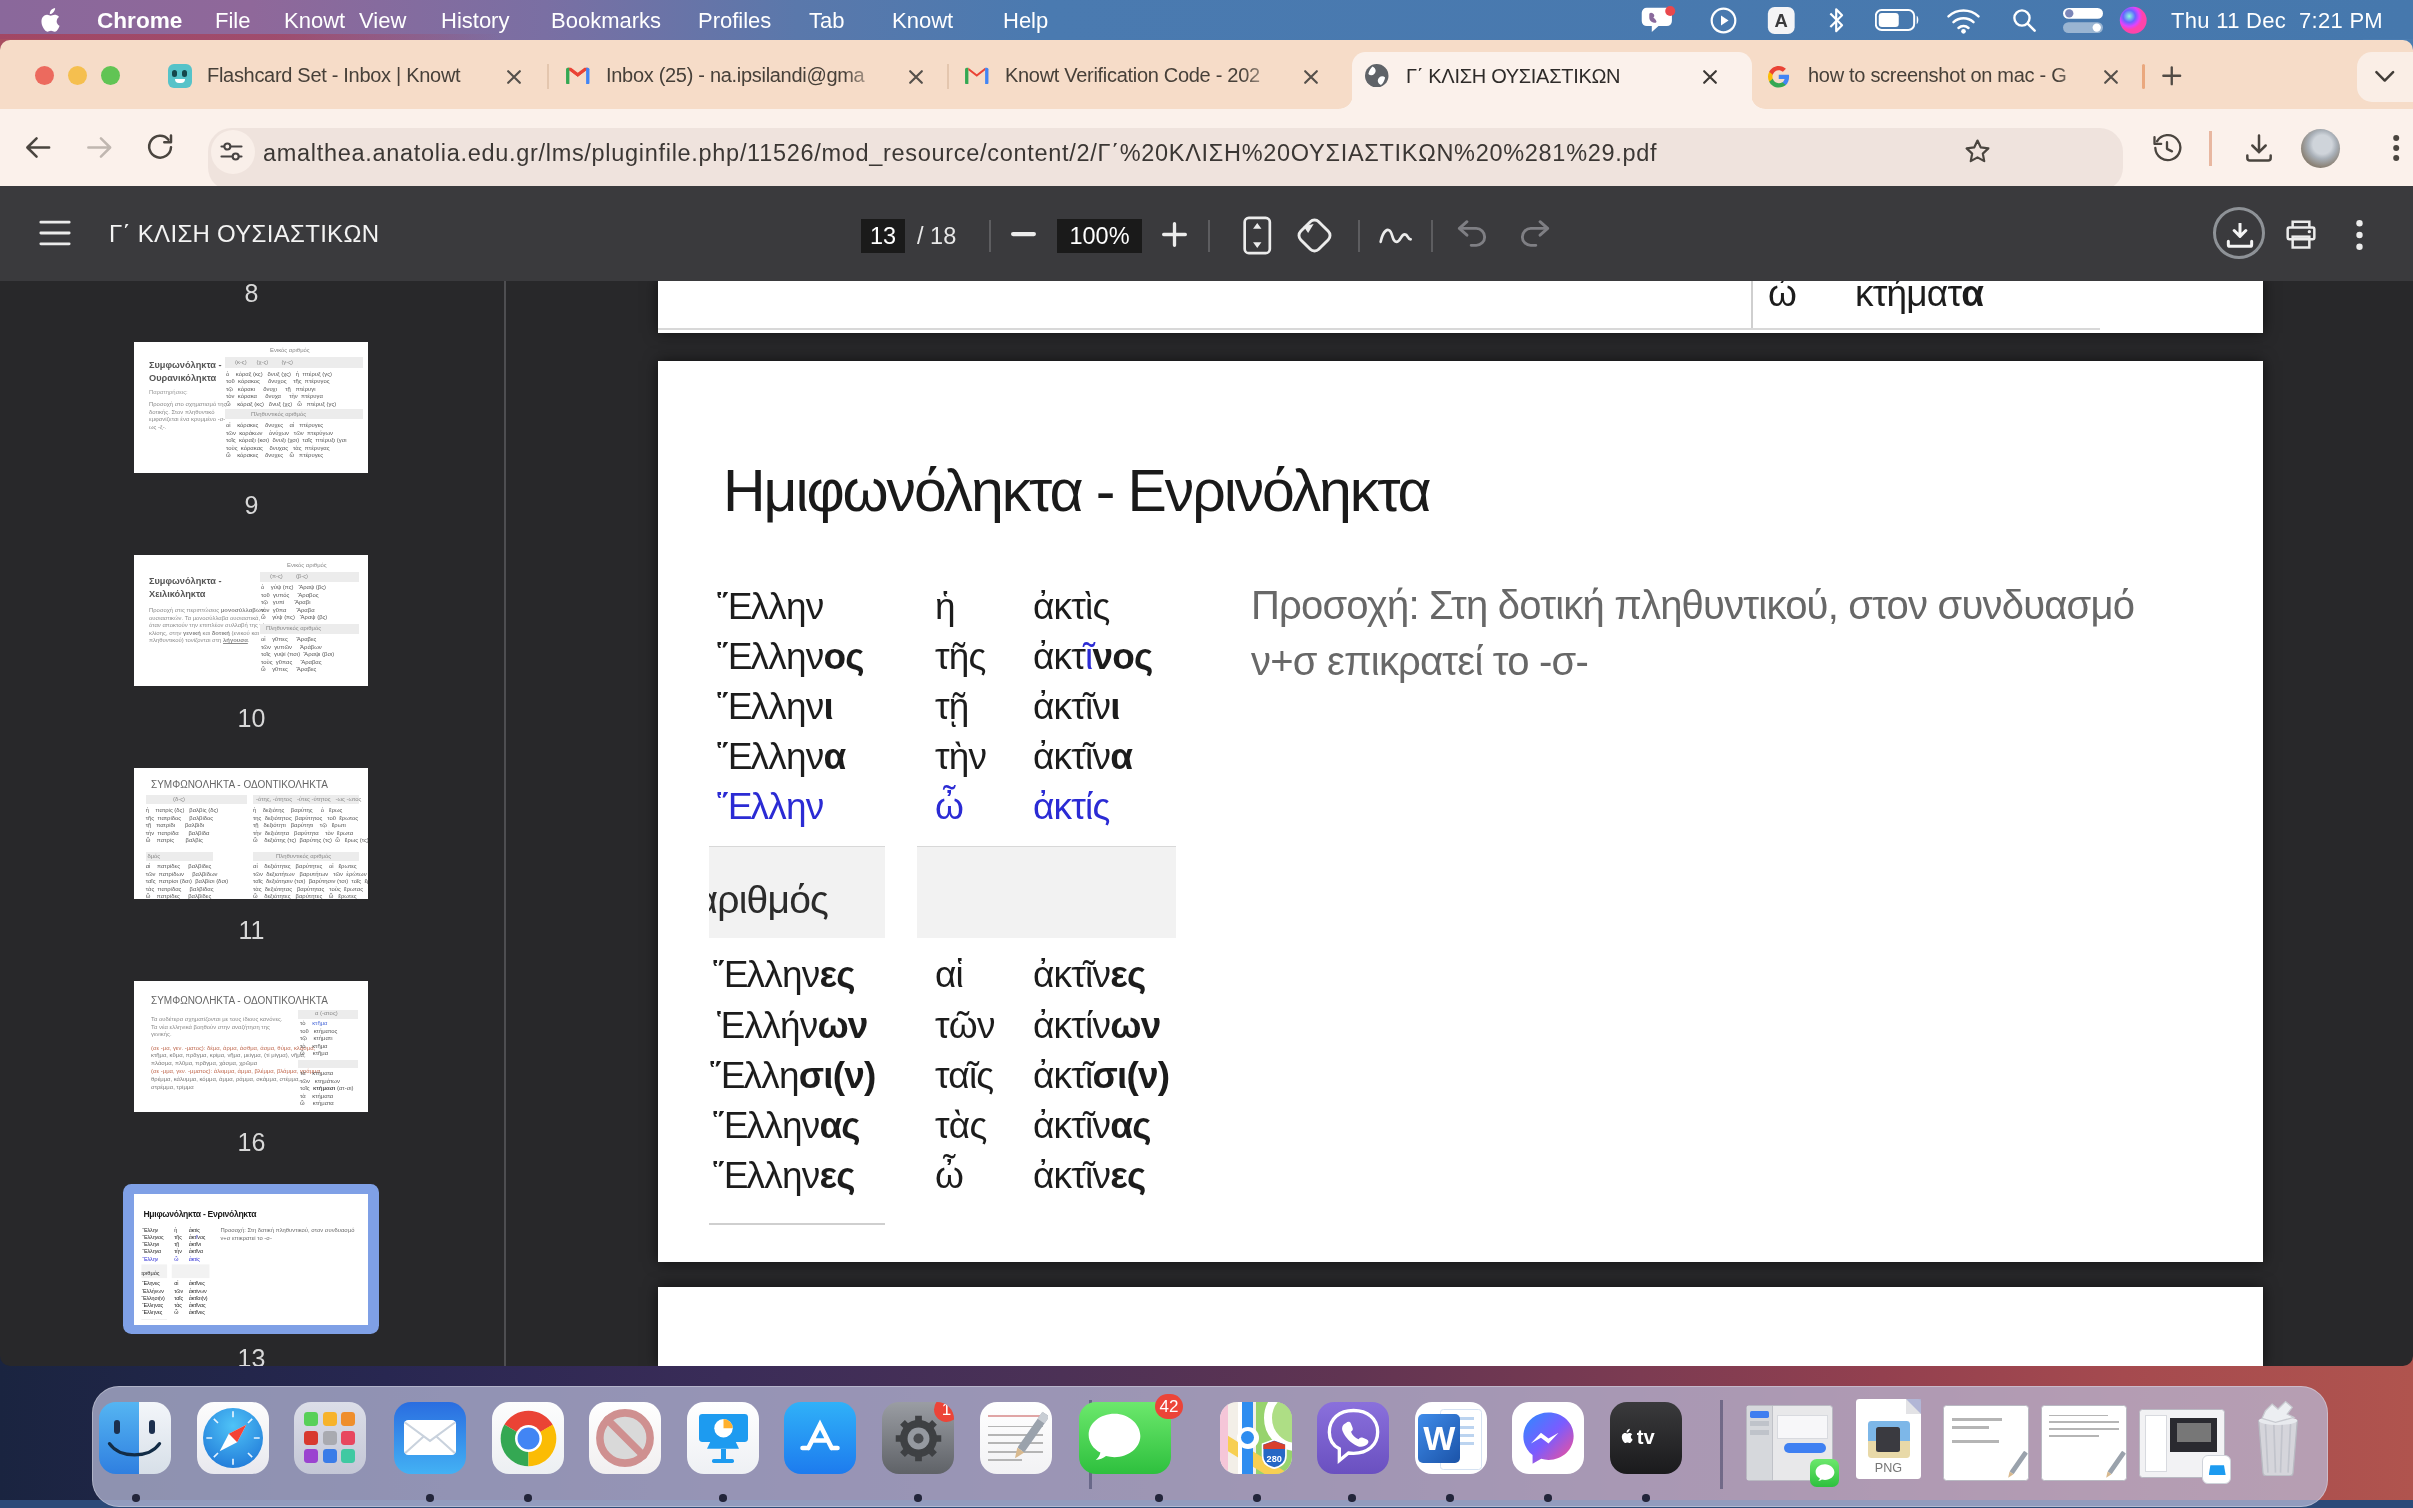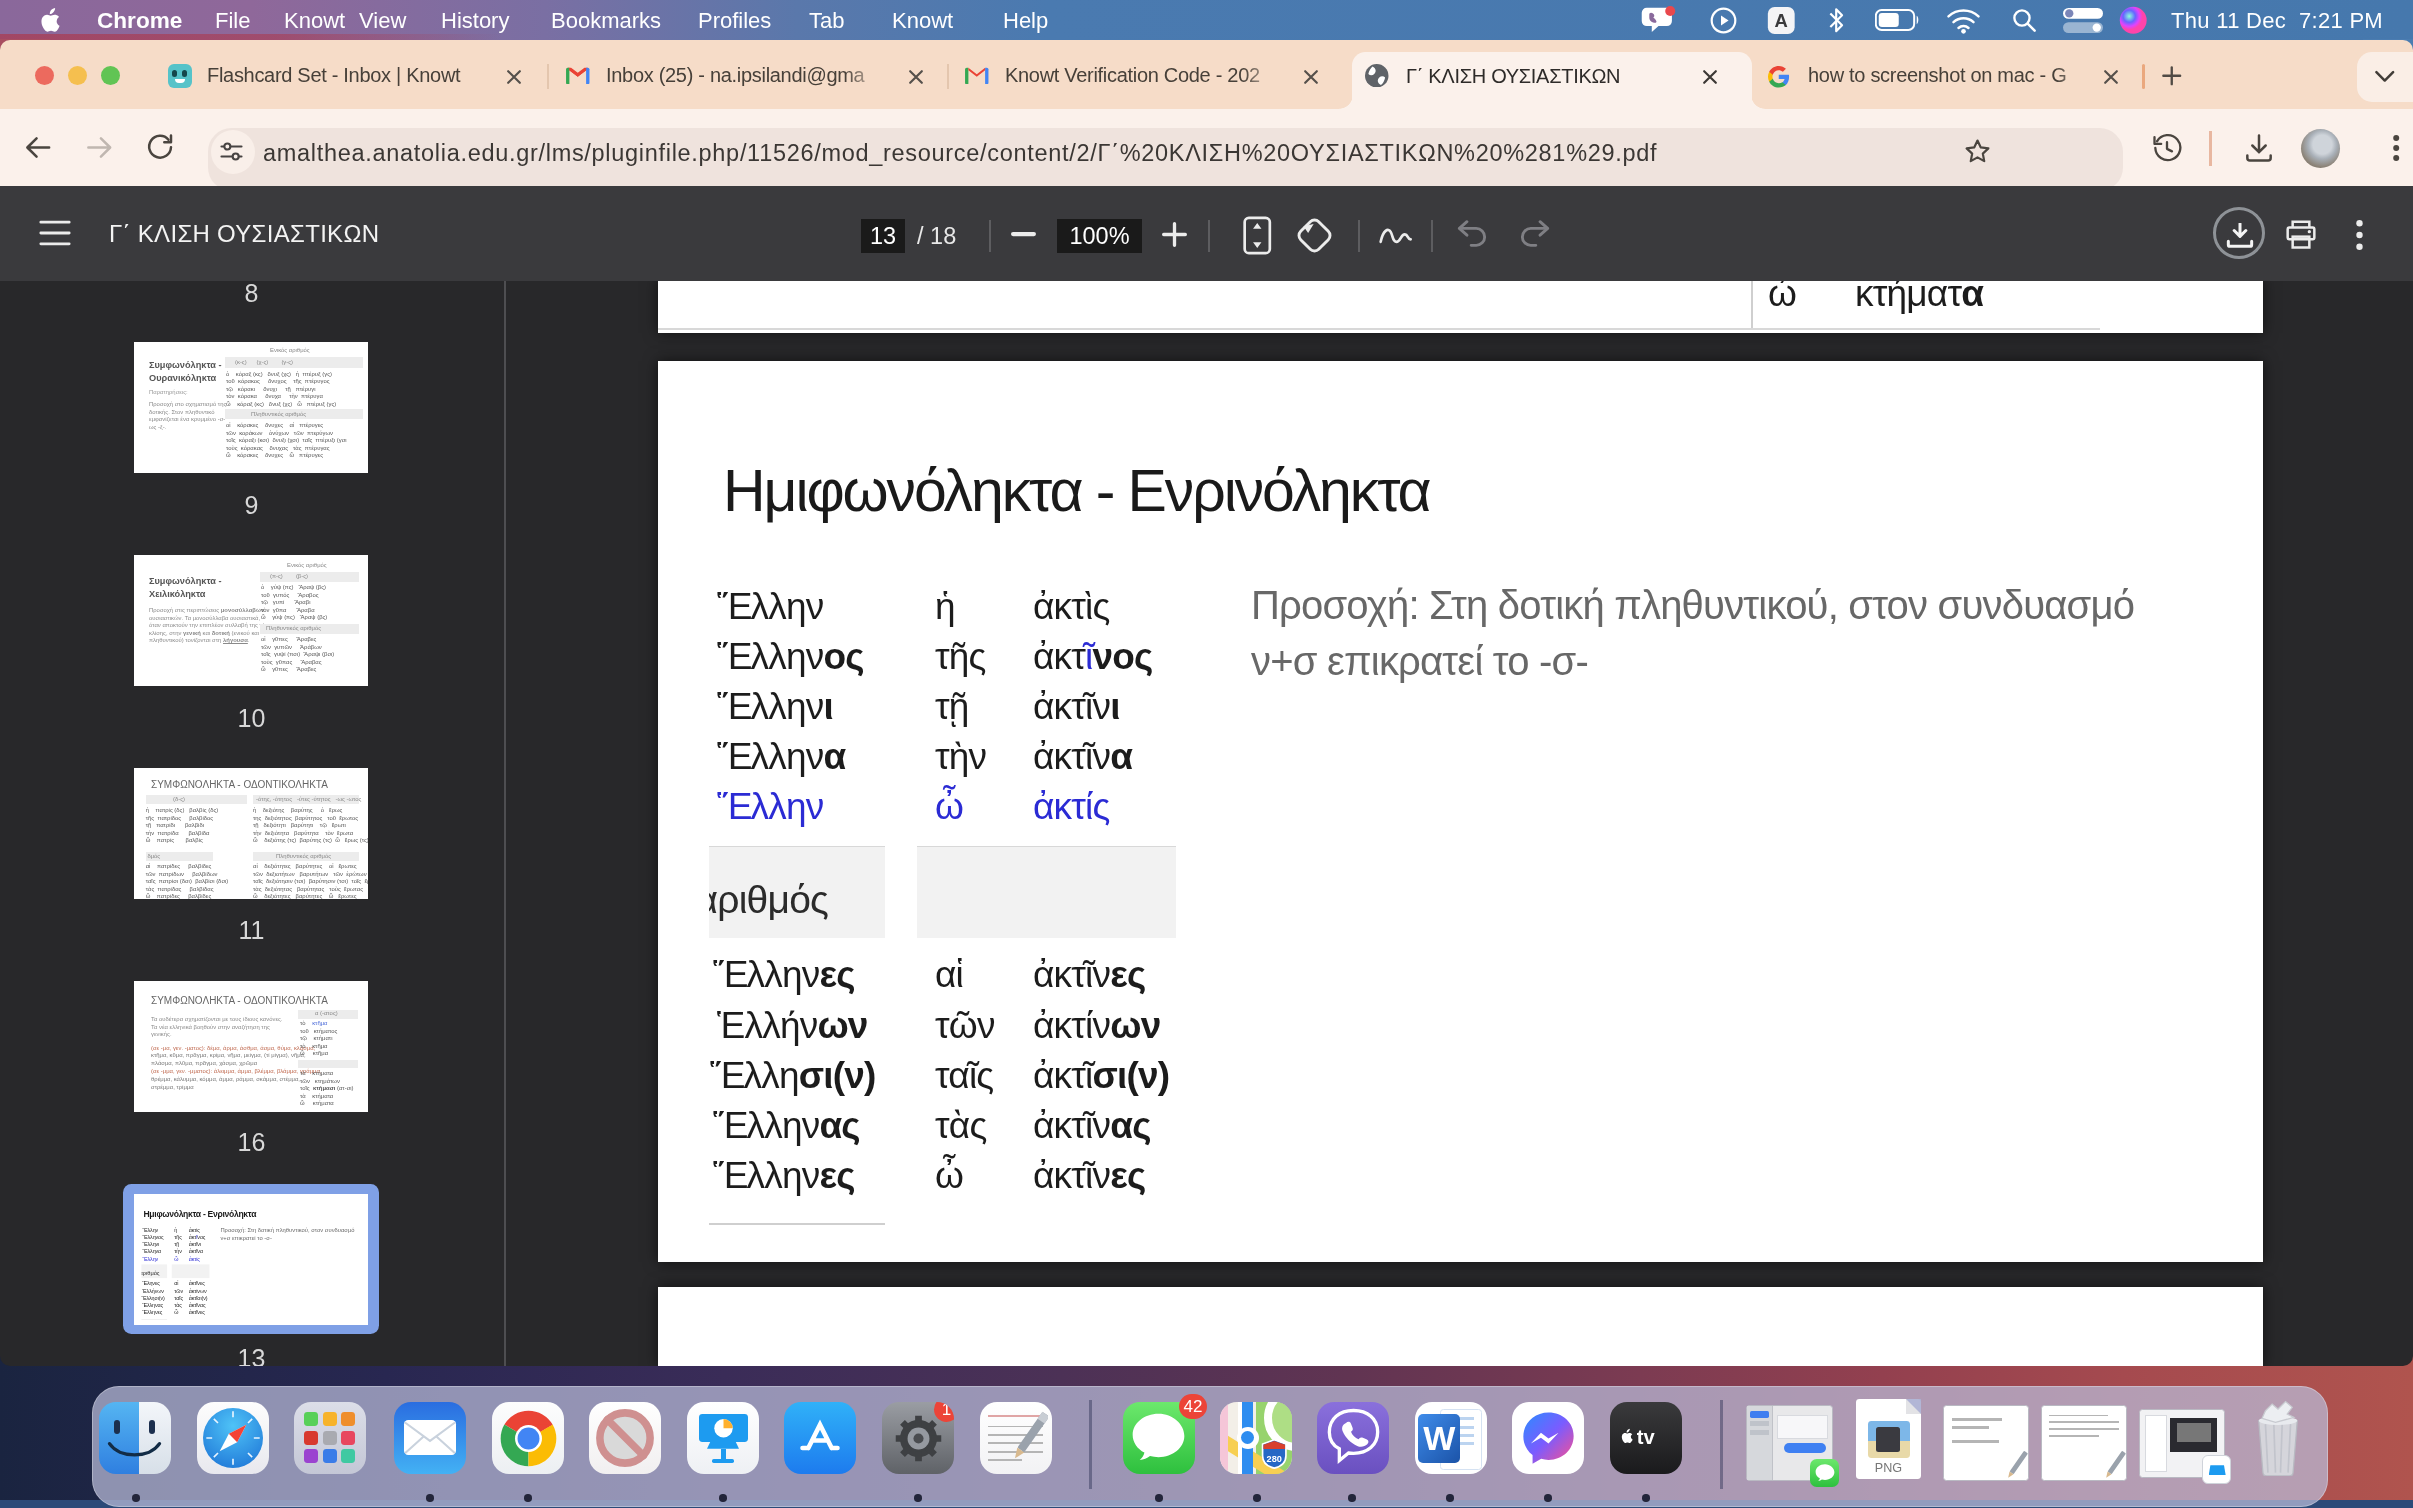--- a/index.html
+++ b/index.html
@@ -621,21 +621,21 @@
       <svg style="position:absolute;left:28.5px;top:5px;" width="39" height="64" viewBox="0 0 46 76">
         <g transform="rotate(35 23 38)">
           <rect x="18" y="2" width="10" height="52" rx="2" fill="#9aa2ac"></rect>
           <rect x="18" y="2" width="10" height="10" fill="#c8cdd4"></rect>
           <path d="M18 54l5 12 5-12z" fill="#d8b98e"></path>
         </g>
       </svg>
     </div>
     <div class="dsep" style="left:996px;"></div>
 
-    <div class="dicon" style="left:1030px;background:linear-gradient(#6ce86c,#2ec03e);border-radius:17px;overflow:visible;">
+    <div class="dicon" style="left:986px;background:linear-gradient(#6ce86c,#2ec03e);border-radius:17px;overflow:visible;padding-left:20px;">
       <svg style="position:absolute;left:8.4px;top:10px;" width="55" height="52" viewBox="0 0 66 62">
         <path d="M33 2C15.9 2 2 13.3 2 27.3c0 8.9 5.6 16.7 14.1 21.2-.6 3.5-2.6 6.6-5.6 8.8 4.6-.3 8.9-2 12.3-4.7 3.2.9 6.7 1.4 10.2 1.4 17.1 0 31-11.3 31-25.3S50.1 2 33 2z" fill="#fff"></path>
       </svg>
       <div class="badge" style="top:-8.4px;right:-11.7px;">42</div>
     </div>
 
     <div class="dicon" style="left:1127px;">
       <div style="position:absolute;inset:0;background:#f3efe8;"></div>
       <div style="position:absolute;left:36px;top:0;width:36px;height:72px;background:#97d36d;"></div>
       <div style="position:absolute;left:44px;top:-17px;width:50px;height:50px;border-radius:50%;background:#aede85;border:8.4px solid #fff;"></div>

